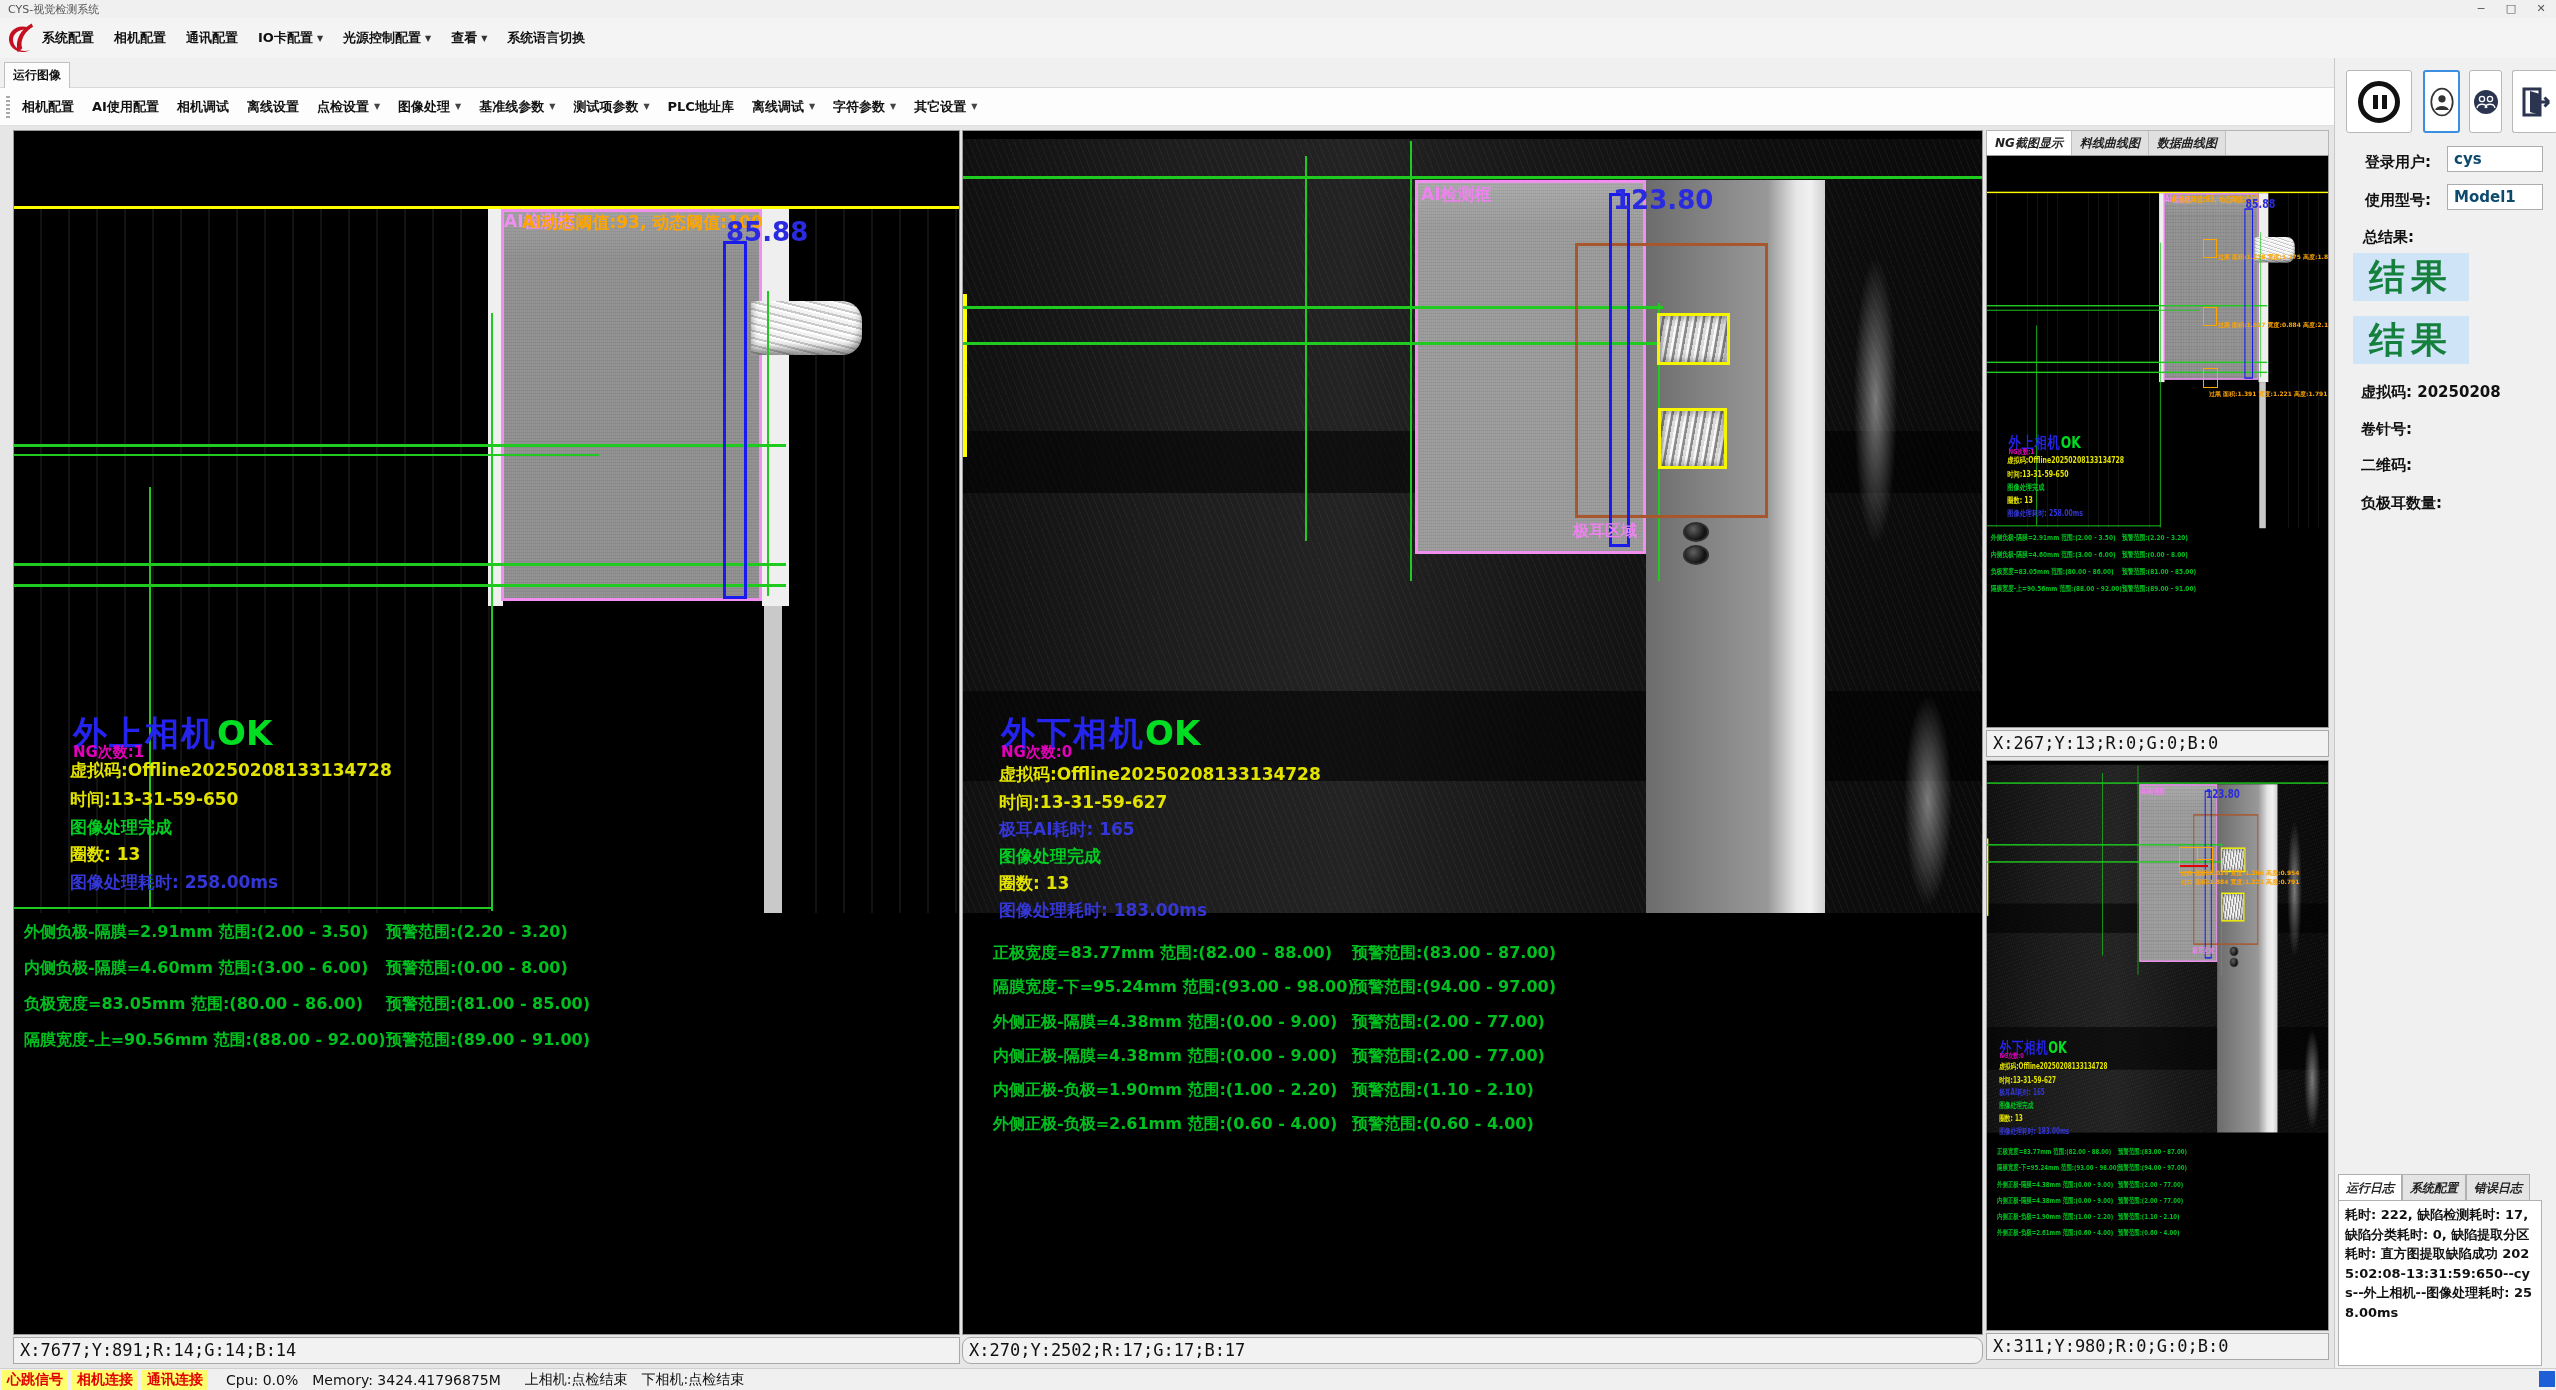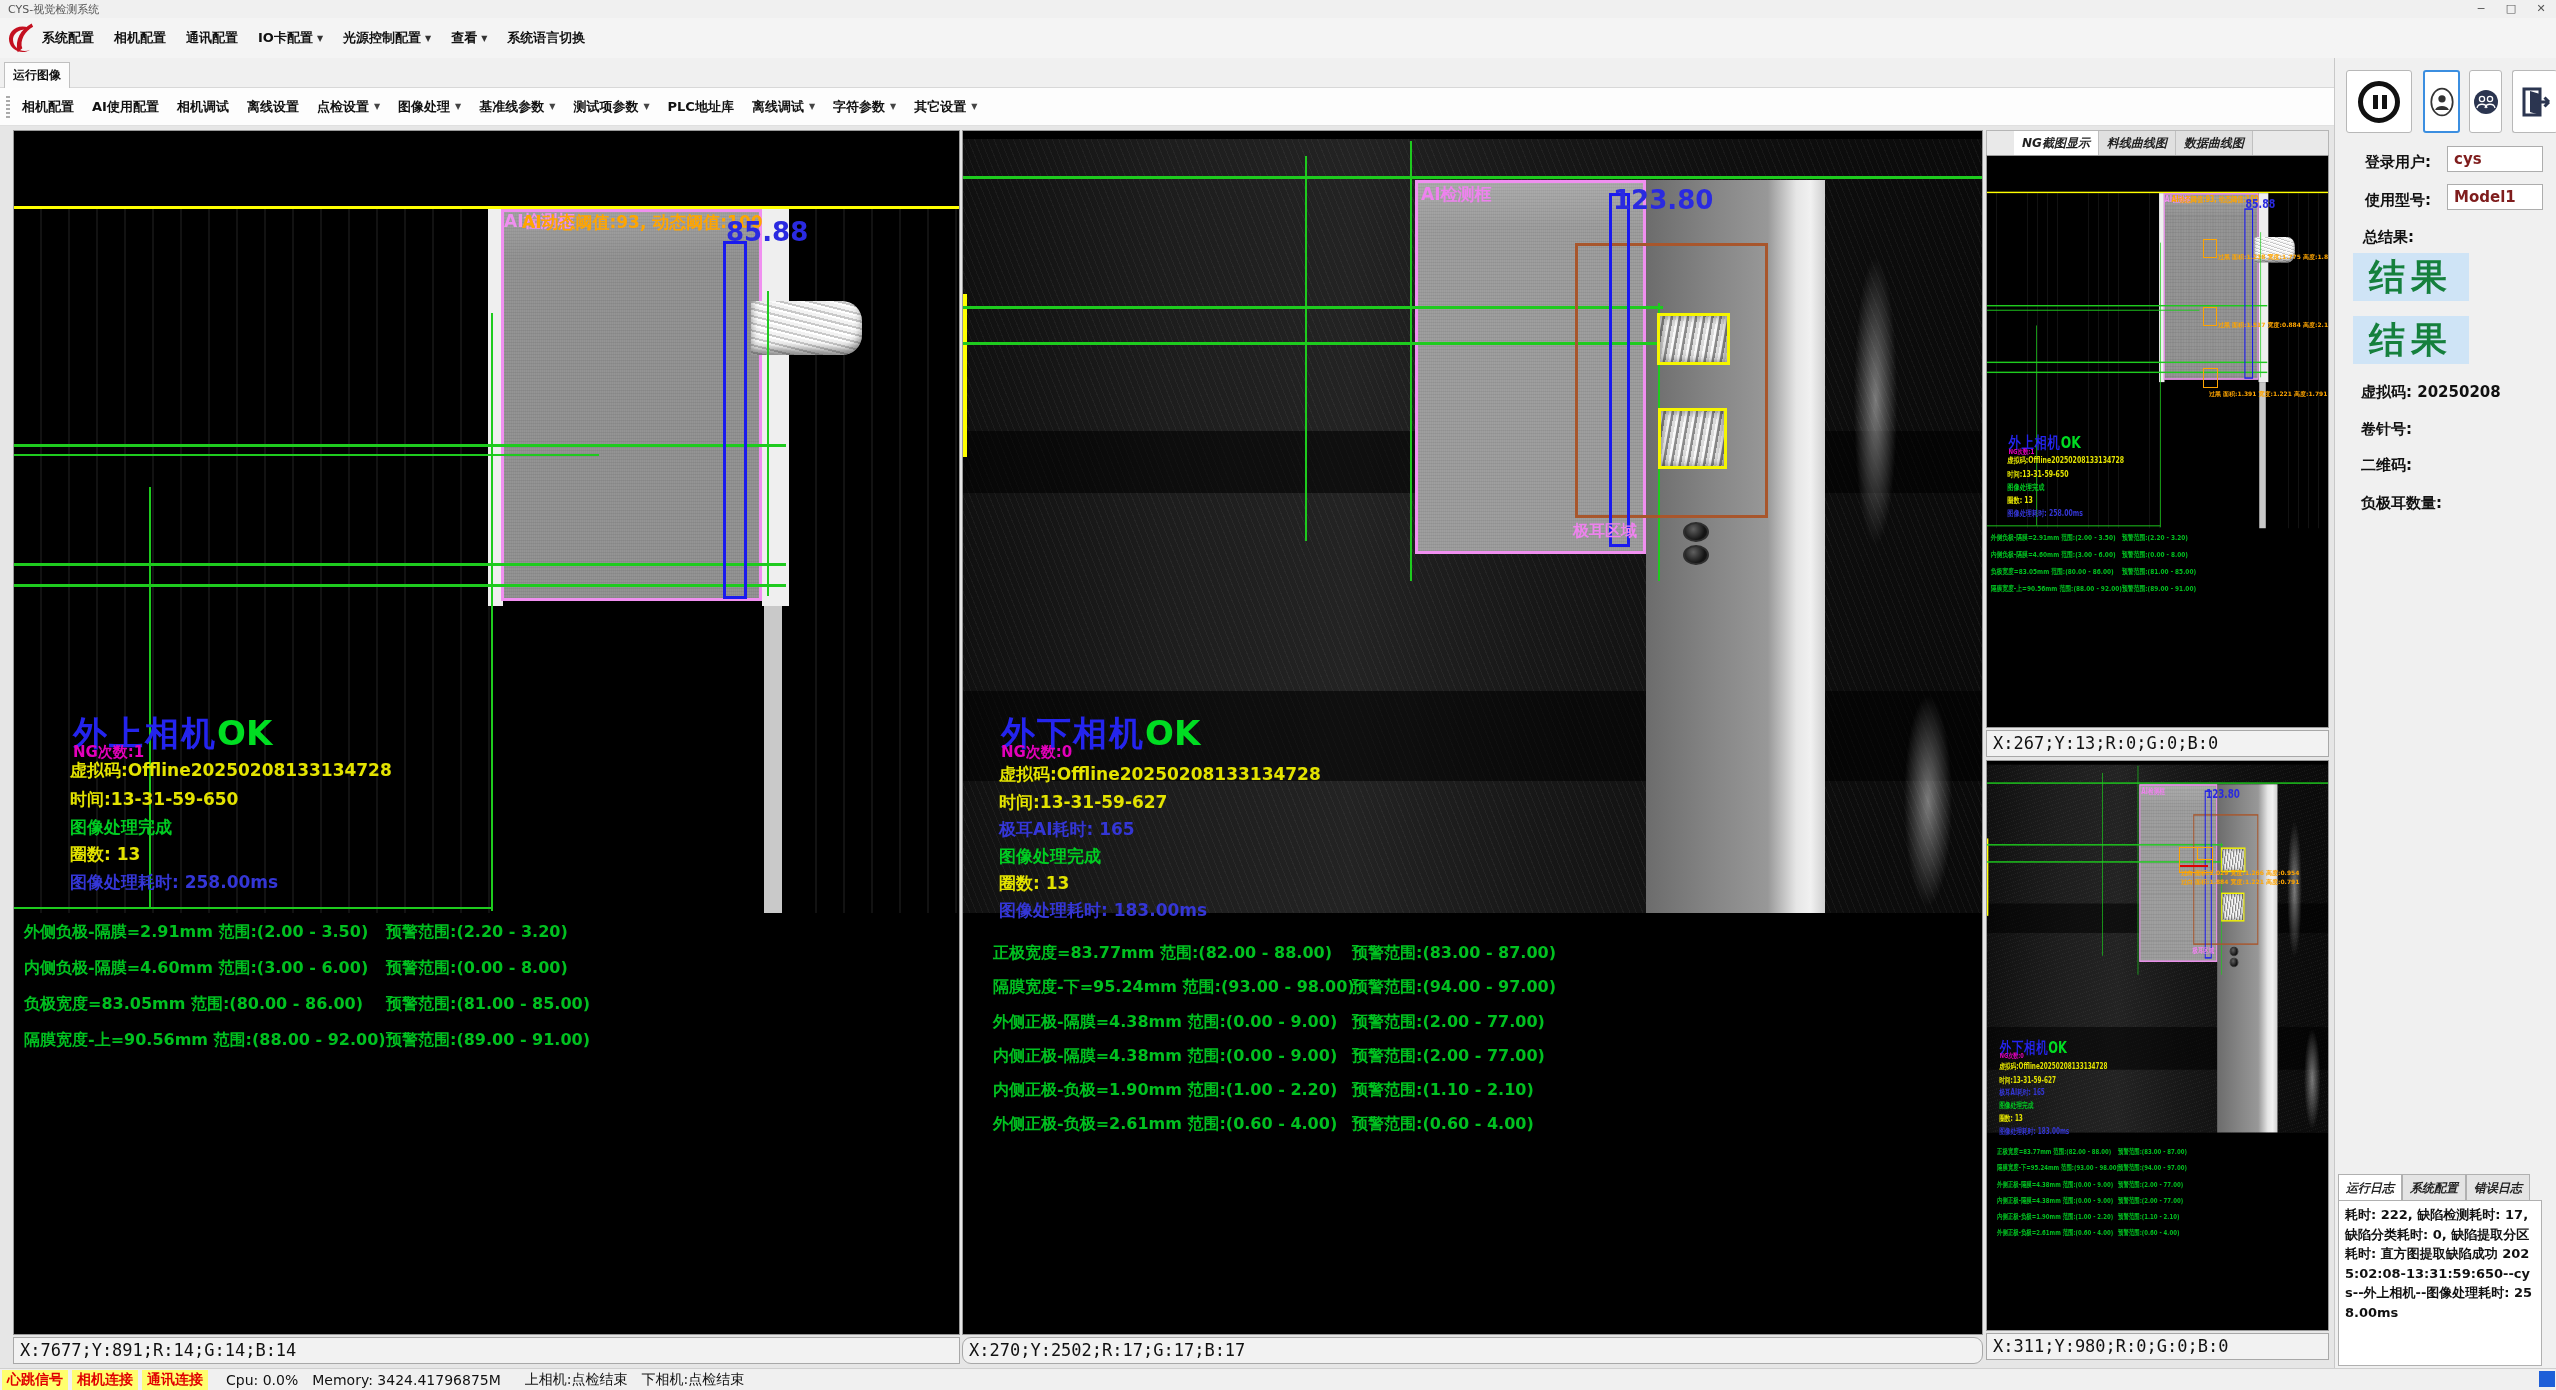--- a/index.html
+++ b/index.html
@@ -71,35 +71,35 @@
   .yellow-box { position:absolute; border:3px solid #f5f500;
     background:repeating-linear-gradient(100deg,#fafafa 0 2px,#8a8a8a 3px 5px,#dcdcdc 5px 8px);
     box-shadow:inset 0 0 10px rgba(0,0,0,.5); }
   .highlight { position:absolute; background:radial-gradient(ellipse at center, rgba(255,255,255,.45), transparent 68%); }
   .screw { position:absolute; width:26px; height:20px; border-radius:50%;
     background:radial-gradient(circle at 38% 32%, #606060, #141414 65%); border:2px solid #2e2e2e; }
 
   
   .pv-tabs { position:absolute; left:1986px; top:130px; width:343px; height:25px; display:flex; background:#e9e9e9; border:1px solid #b5b5b5; border-bottom:none; }
   .pv-tab { font-size:12px; font-weight:bold; font-style:italic; color:#222; padding:4px 8px 0 8px; background:#e0e0e0; border-right:1px solid #c0c0c0; }
-  .pv-tab.active { background:#ffffff;margin-left:27px; }
+  .pv-tab.active { background:#ffffff; }
   .mini-viewport { position:absolute; overflow:hidden; background:#000; border:1px solid #9a9a9a; }
   .mini-scale { position:absolute; left:0; top:0; transform-origin:0 0; }
   .anno-box { position:absolute; border:1px solid #ffa500; }
   .anno-text { position:absolute; color:#ffa500; font-size:6px; font-weight:bold; white-space:nowrap; }
   .anno-red { position:absolute; background:#e00000; }
 
   
   .sidebar { position:absolute; left:2334px; top:58px; width:254px; height:1332px; background:#f0f0f0; border-left:1px solid #c8c8c8; }
   .sb-btn { position:absolute; top:12px; height:63px; background:#fff; border:1px solid #b8b8b8; border-radius:3px; display:flex; align-items:center; justify-content:center; }
   .sb-btn.selected { border:2px solid #3b8ee0; }
   .pause-circle { width:42px; height:42px; border:5px solid #111; border-radius:50%; position:relative; }
   .pause-circle .bar { position:absolute; top:9px; width:5px; height:14px; background:#111; }
   .sb-label { position:absolute; font-size:15px; color:#111; font-weight:600; }
-  .sb-input { position:absolute; background:#fff; border:1px solid #adadad; font-size:15px; font-weight:bold; color:#7f1d1d; padding:3px 6px; width:96px; height:26px; font-family:"DejaVu Sans", sans-serif; }
+  .sb-input { position:absolute; background:#fff; border:1px solid #adadad; font-size:15px; font-weight:bold; color:#0c4a6e; padding:3px 6px; width:96px; height:26px; font-family:"DejaVu Sans", sans-serif; }
   .result-box { position:absolute; left:18px; width:116px; height:48px; background:#cfe4f6; color:#15803d; font-size:36px; font-weight:bold; text-align:center; line-height:48px; letter-spacing:6px; }
   .log-panel { position:absolute; left:3px; top:1116px; width:204px; height:192px; }
   .log-tabs { display:flex; height:26px; }
   .log-tab { font-size:12px; font-weight:bold; font-style:italic; color:#222; padding:5px 7px 0 7px; background:#e4e4e4; border:1px solid #b0b0b0; border-bottom:none; }
   .log-tab.active { background:#fff; }
   .log-content { background:#fff; border:1px solid #b0b0b0; height:166px; padding:4px 6px; font-size:13px; font-weight:bold; color:#111; line-height:1.5; word-break:break-all; overflow:hidden; }
 
   
   .statusbar { position:absolute; left:0; top:1368px; width:2556px; height:22px; background:#f0f0f0; border-top:1px solid #cfcfcf; display:flex; align-items:center; font-size:14px; color:#111; }
   .chip { background:#ffff6e; color:#e00000; font-weight:bold; padding:1px 5px; margin-right:4px; white-space:nowrap; }

